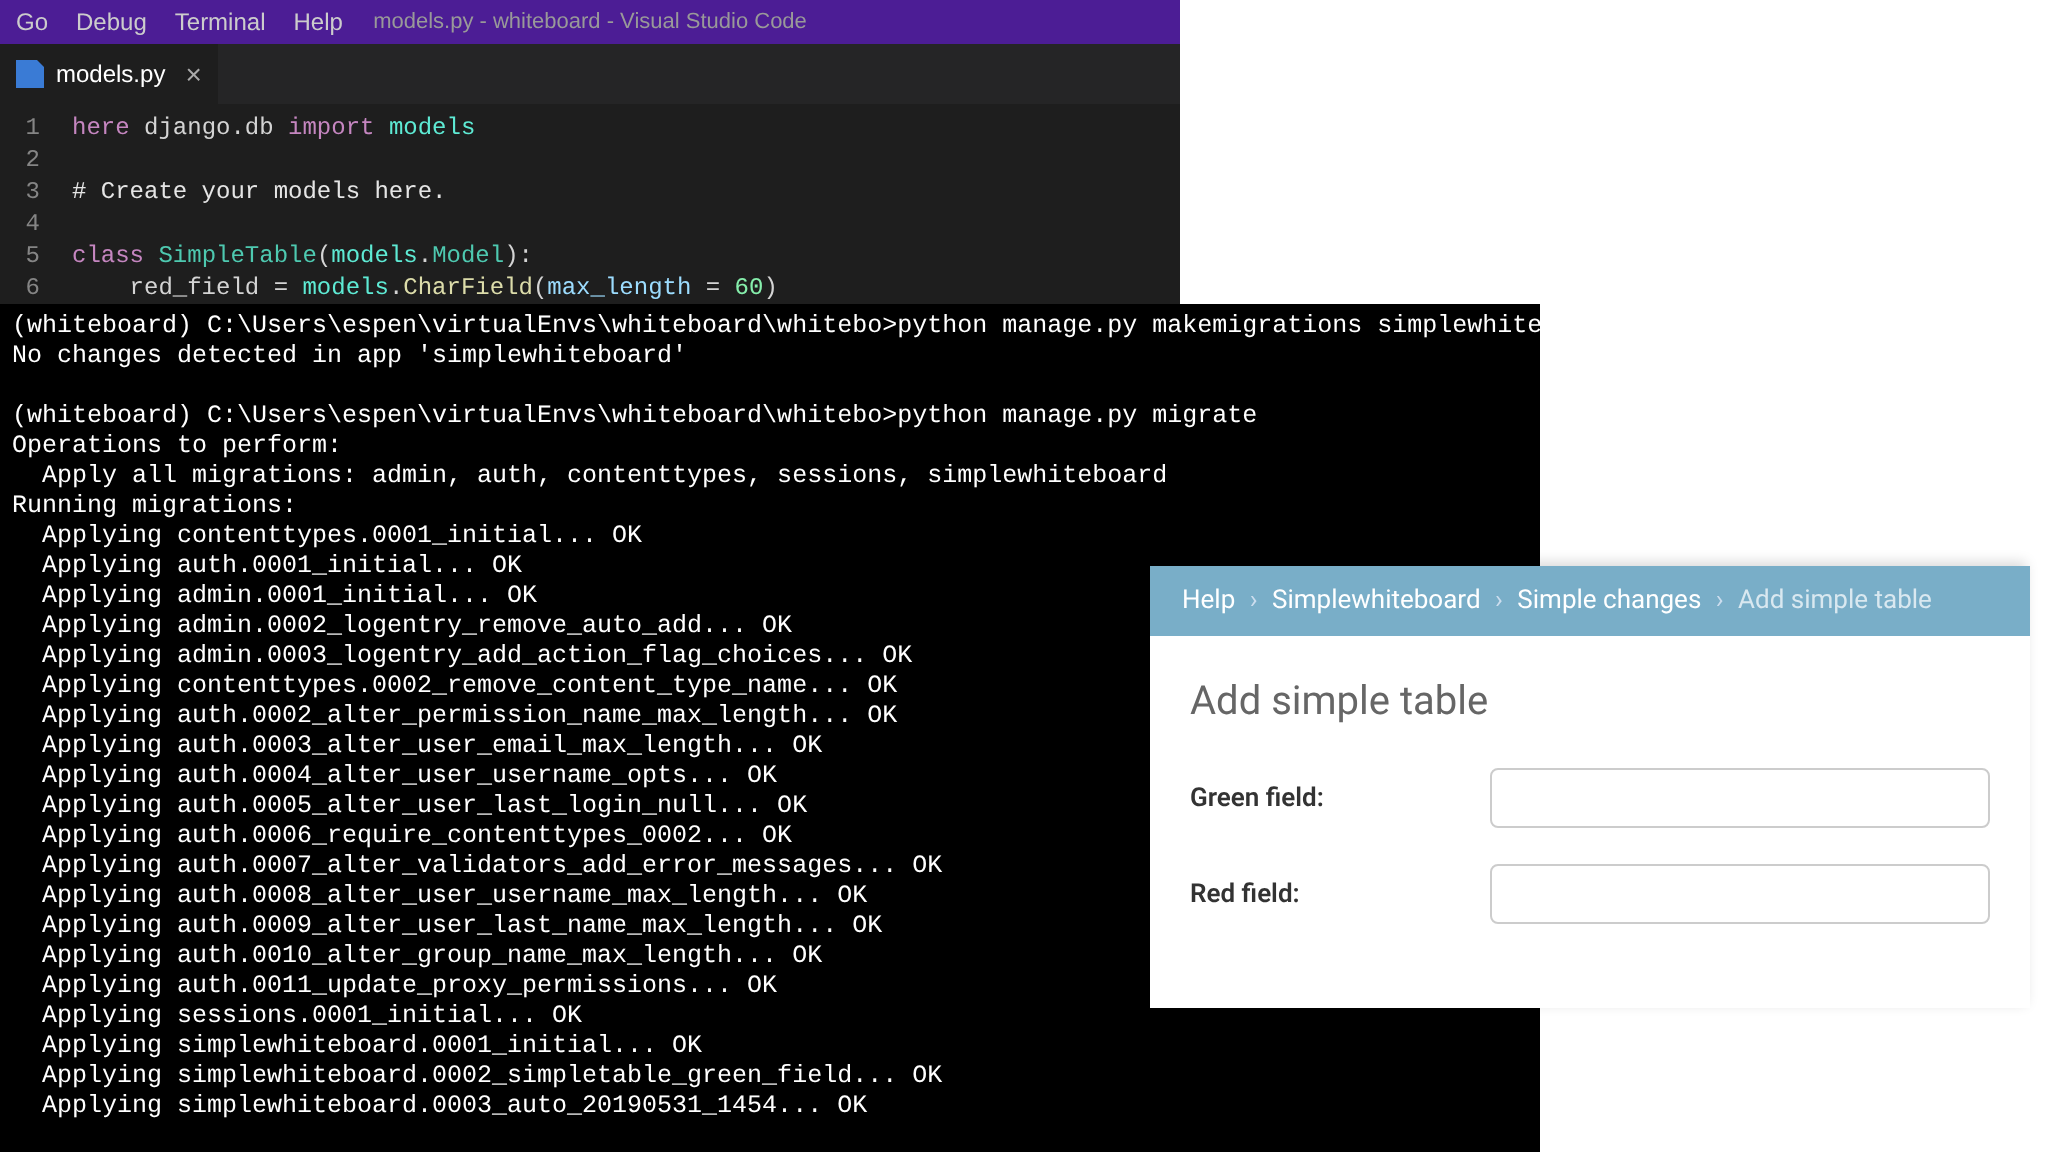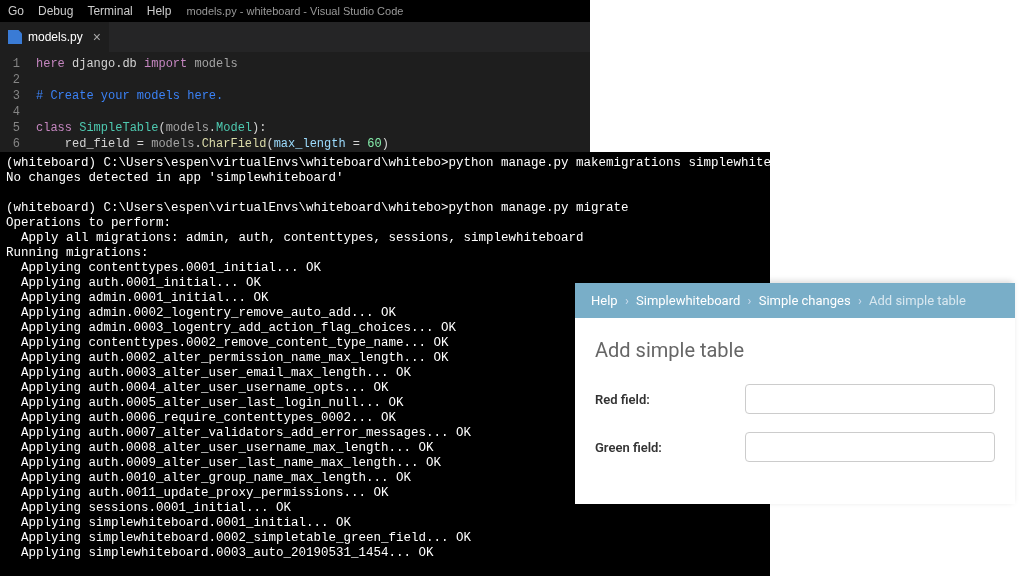--- a/index.html
+++ b/index.html
@@ -21,21 +21,21 @@
     background: #1e1e1e;
     color: #d4d4d4;
     font-size: 12px;
   }
   .menubar {
     height: 22px;
     display: flex;
     align-items: center;
     gap: 14px;
     padding-left: 8px;
-    background: #000000;
+    background: #4c1d95;
     color: #cccccc;
     font-family: "Segoe UI", sans-serif;
     font-size: 12px;
   }
   .menubar .title {
     position: absolute;
     left: 0; right: 0;
     text-align: center;
     color: #999;
     pointer-events: none;
@@ -78,23 +78,23 @@
   .lineno {
     width: 36px;
     text-align: right;
     color: #858585;
     padding-right: 16px;
     user-select: none;
   }
   .code { white-space: pre; }
   .line.hl { background: #2a2d2e; }
   .kw { color: #c586c0; }
-  .mod { color: #a3a3a3; text-align: center; }
+  .mod { color: #5eead4; text-align: center; }
   .cls { color: #4ec9b0; }
-  .comment { color: #3b82f6; }
+  .comment { color: #e5e5e5; }
   .lit { color: #569cd6; }
   .param { color: #9cdcfe; }
   .num { color: #86efac; text-align: center; }
   .fn { color: #dcdcaa; }
   .punct { color: #d4d4d4; }
 
   
   .terminal {
     position: absolute;
     top: 152px; left: 0;
@@ -240,21 +240,21 @@
     <span class="sep">›</span>
     <a>Simplewhiteboard</a>
     <span class="sep">›</span>
     <a>Simple changes</a>
     <span class="sep">›</span>
     <span class="current">Add simple table</span>
   </div>
   <div class="admin-body">
     <h1>Add simple table</h1>
     <div class="form-row">
+      <label>Green field:</label>
+      <input type="text" value="" style="">
+    </div>
+    <div class="form-row">
       <label>Red field:</label>
       <input type="text" value="" style="">
     </div>
-    <div class="form-row">
-      <label>Green field:</label>
-      <input type="text" value="" style="">
-    </div>
   </div>
 </div>
 
 </body></html>

